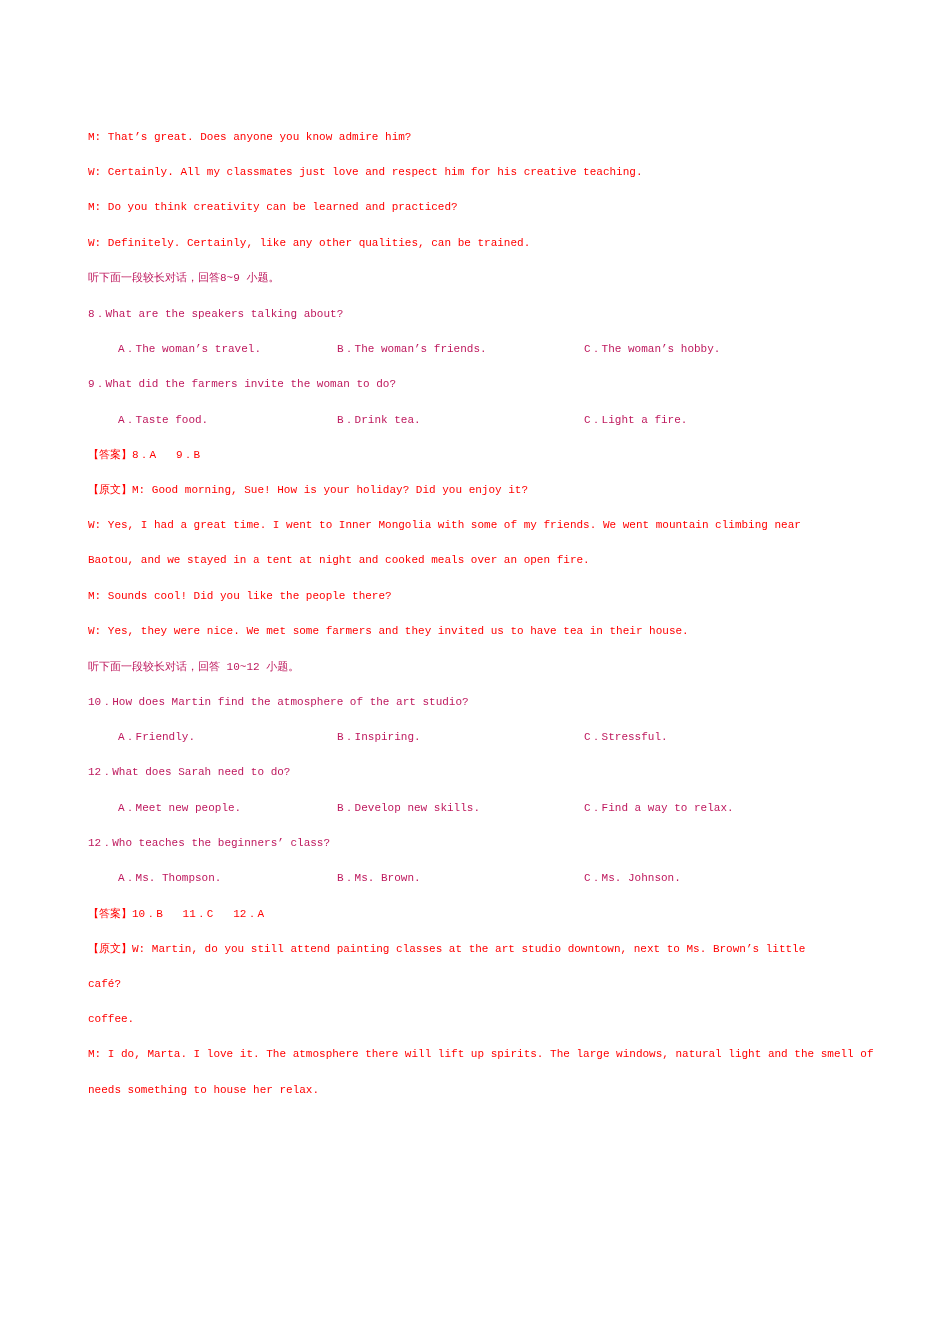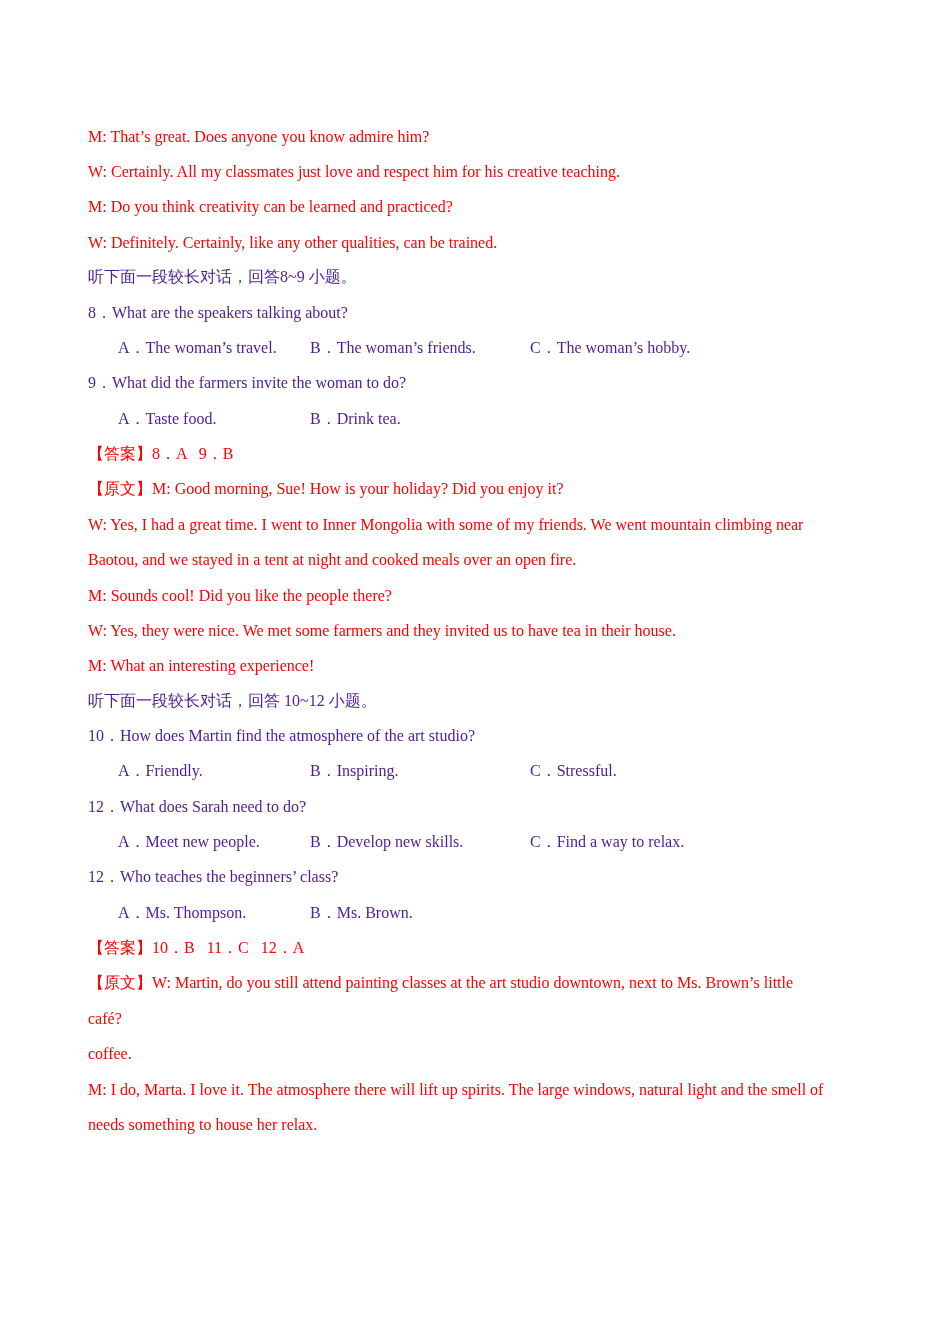--- a/index.html
+++ b/index.html
@@ -6,44 +6,45 @@
     margin: 0;
     padding: 0;
     background: #ffffff;
   }
   .page {
     position: relative;
     width: 950px;
     height: 1344px;
     background: #ffffff;
     overflow: hidden;
-    font-family: Liberation Serif, serif;
-    font-size: 16px;
+    font-family: Liberation Mono, monospace;
+    font-size: 11px;
     color: #000000;
   }
   .content {
     position: absolute;
     left: 88px;
     top: 119px;
     width: 776px;
   }
   .line {
     height: 35.3px;
     display: flex;
     align-items: center;
     white-space: pre;
-    color: #4c1d95;
+    color: #be185d;
   }
   .line.dialogue,
   .line.answer,
   .line.transcript {
     color: #ff0000;
   }
   .line.options {
     padding-left: 30px;
+    gap: 27px;
   }
   .opt {
     display: inline-block;
     white-space: pre;
   }
   .opt-a { width: 192px; }
   .opt-b { width: 220px; }
   .opt-c { flex: 1; }
 </style>
 </head>
@@ -52,35 +53,34 @@
 <div class="page">
   <div class="content">
       <div class="line dialogue">M: That’s great. Does anyone you know admire him?</div>
       <div class="line dialogue">W: Certainly. All my classmates just love and respect him for his creative teaching.</div>
       <div class="line dialogue">M: Do you think creativity can be learned and practiced?</div>
       <div class="line dialogue">W: Definitely. Certainly, like any other qualities, can be trained.</div>
       <div class="line instruction">听下面一段较长对话，回答8~9 小题。</div>
       <div class="line question">8．What are the speakers talking about?</div>
       <div class="line options"><span class="opt opt-a">A．The woman’s travel.</span><span class="opt opt-b">B．The woman’s friends.</span><span class="opt opt-c">C．The woman’s hobby.</span></div>
       <div class="line question">9．What did the farmers invite the woman to do?</div>
-      <div class="line options"><span class="opt opt-a">A．Taste food.</span><span class="opt opt-b">B．Drink tea.</span></div>
+      <div class="line options"><span class="opt opt-a">A．Taste food.</span><span class="opt opt-b">B．Drink tea.</span><span class="opt opt-c">C．Light a fire.</span></div>
       <div class="line answer">【答案】8．A   9．B</div>
       <div class="line transcript">【原文】M: Good morning, Sue! How is your holiday? Did you enjoy it?</div>
       <div class="line transcript">W: Yes, I had a great time. I went to Inner Mongolia with some of my friends. We went mountain climbing near</div>
       <div class="line transcript">Baotou, and we stayed in a tent at night and cooked meals over an open fire.</div>
       <div class="line transcript">M: Sounds cool! Did you like the people there?</div>
       <div class="line transcript">W: Yes, they were nice. We met some farmers and they invited us to have tea in their house.</div>
-      <div class="line transcript">M: What an interesting experience!</div>
       <div class="line instruction">听下面一段较长对话，回答 10~12 小题。</div>
       <div class="line question">10．How does Martin find the atmosphere of the art studio?</div>
       <div class="line options"><span class="opt opt-a">A．Friendly.</span><span class="opt opt-b">B．Inspiring.</span><span class="opt opt-c">C．Stressful.</span></div>
       <div class="line question">12．What does Sarah need to do?</div>
       <div class="line options"><span class="opt opt-a">A．Meet new people.</span><span class="opt opt-b">B．Develop new skills.</span><span class="opt opt-c">C．Find a way to relax.</span></div>
       <div class="line question">12．Who teaches the beginners’ class?</div>
-      <div class="line options"><span class="opt opt-a">A．Ms. Thompson.</span><span class="opt opt-b">B．Ms. Brown.</span></div>
+      <div class="line options"><span class="opt opt-a">A．Ms. Thompson.</span><span class="opt opt-b">B．Ms. Brown.</span><span class="opt opt-c">C．Ms. Johnson.</span></div>
       <div class="line answer">【答案】10．B   11．C   12．A</div>
       <div class="line transcript">【原文】W: Martin, do you still attend painting classes at the art studio downtown, next to Ms. Brown’s little</div>
       <div class="line transcript">café?</div>
       <div class="line transcript">coffee.</div>
       <div class="line transcript">M: I do, Marta. I love it. The atmosphere there will lift up spirits. The large windows, natural light and the smell of</div>
       <div class="line transcript">needs something to house her relax.</div>
     </div>
 </div>
 
 </body></html>

